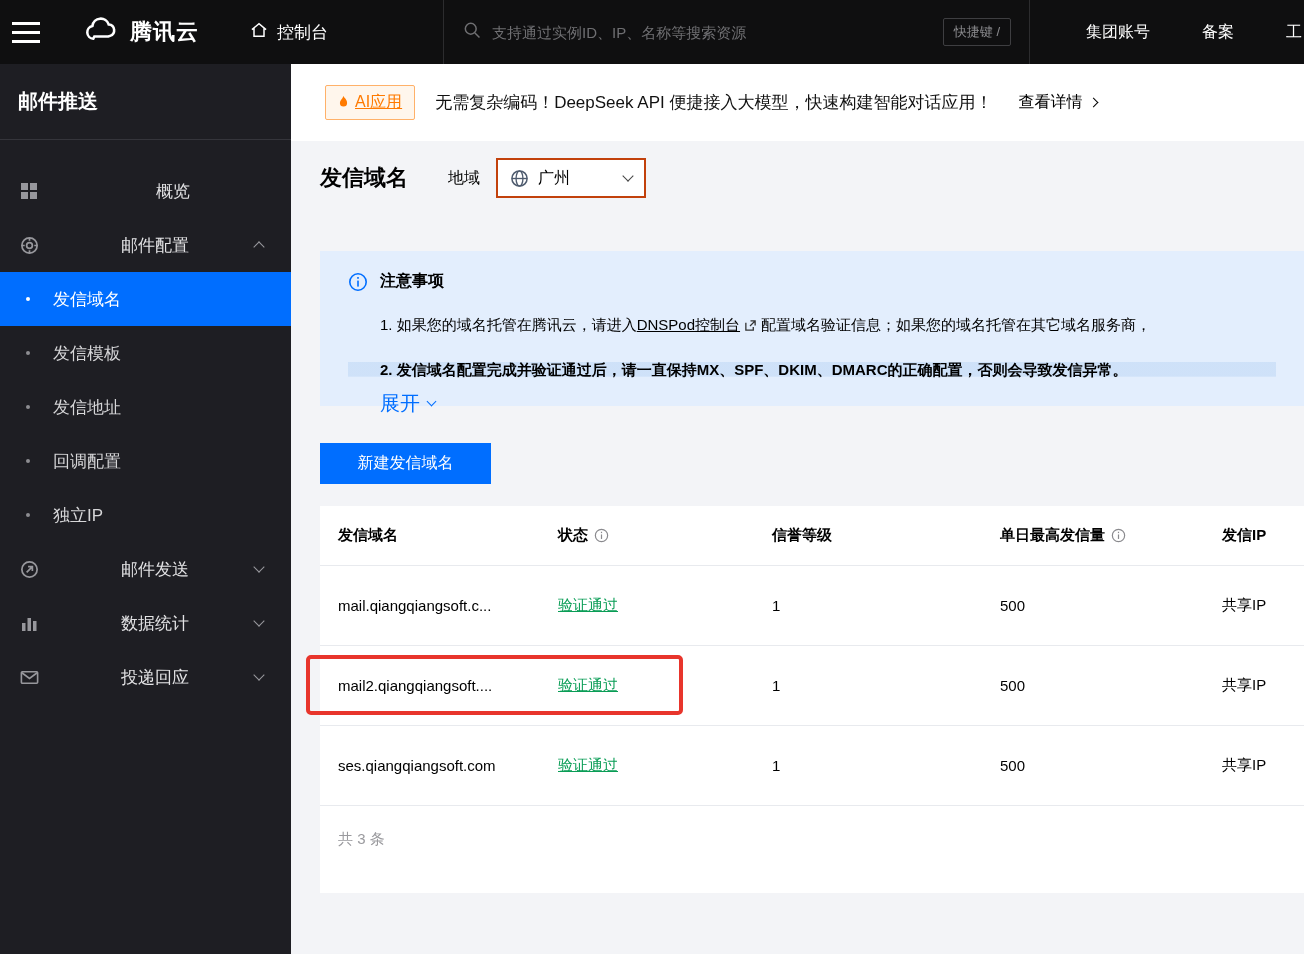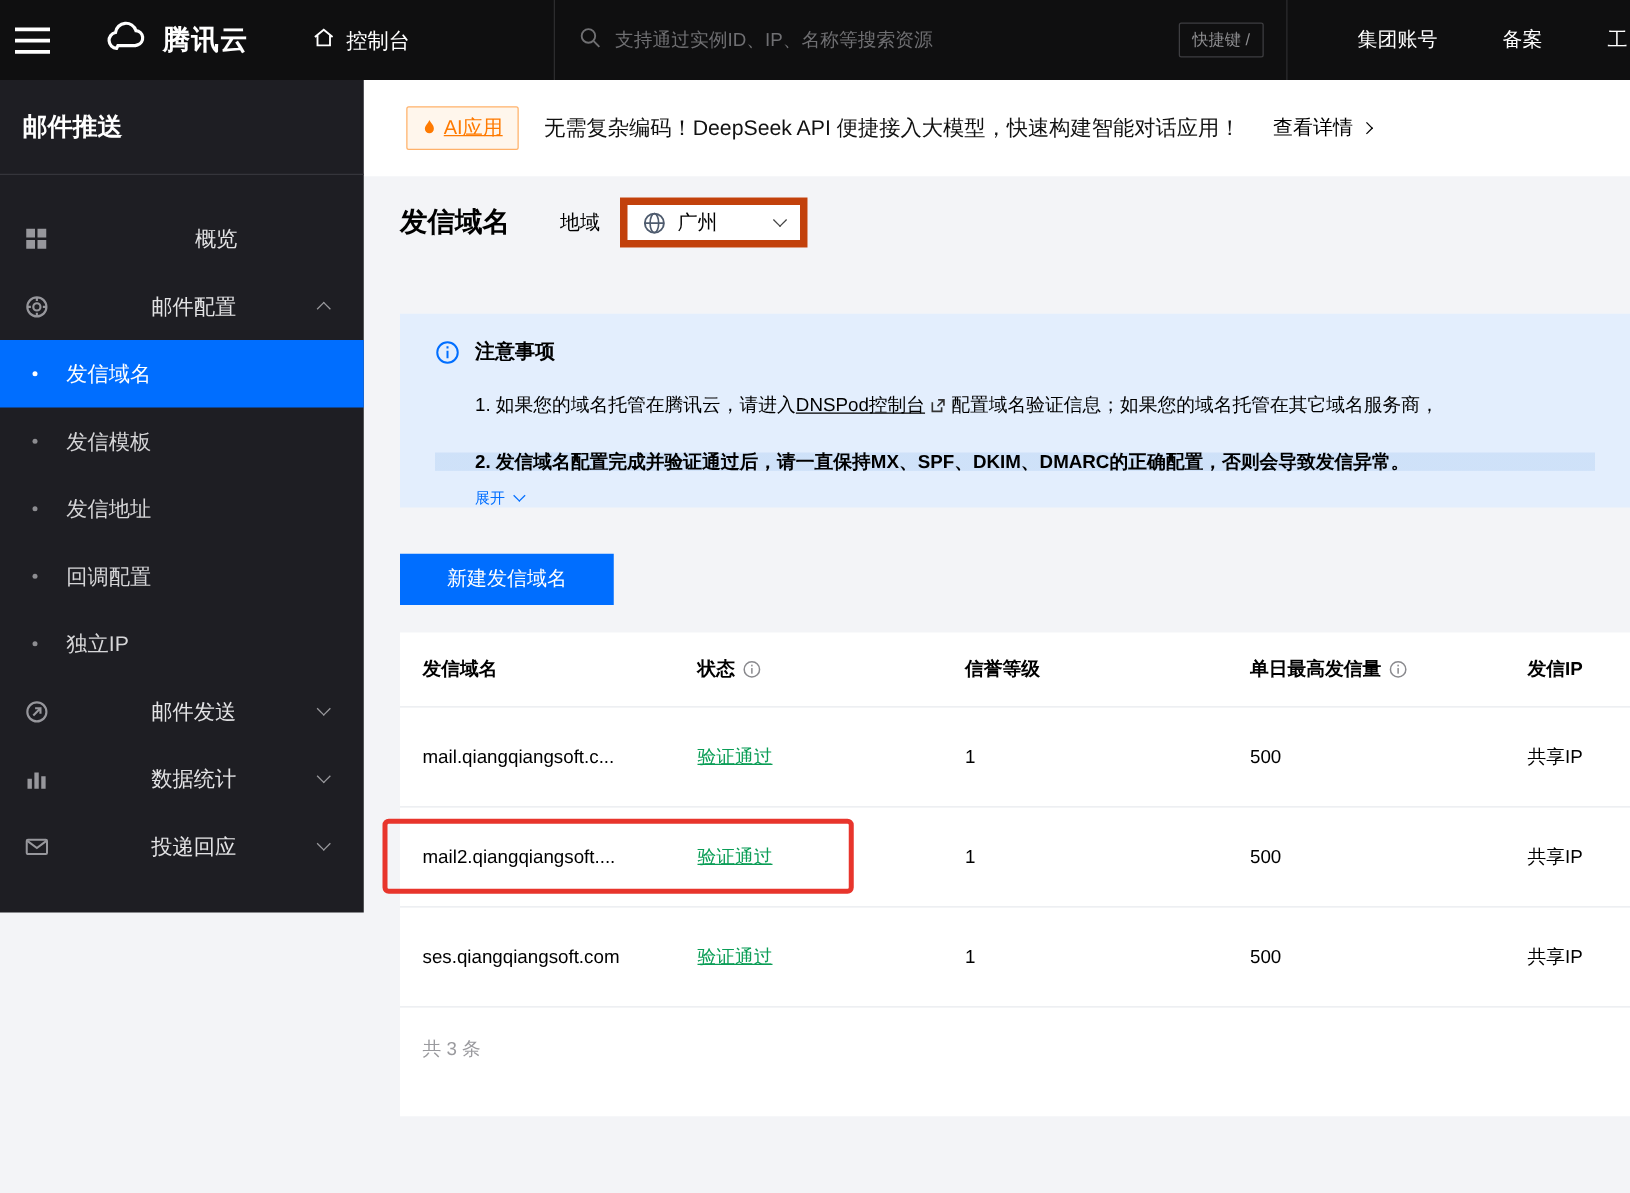--- a/index.html
+++ b/index.html
@@ -14,21 +14,21 @@
   .brand { display:flex; align-items:center; gap:10px; margin-left:30px; font-size:22px; font-weight:bold; letter-spacing:1px; }
   .console { display:flex; align-items:center; gap:8px; margin-left:50px; font-size:17px; }
   .tb-search { width:587px; flex-shrink:0; border-left:1px solid #2c2c2e; border-right:1px solid #2c2c2e; display:flex; align-items:center; padding:0 18px; }
   .tb-search input { flex:1; background:transparent; border:none; outline:none; color:#bbb; font-size:15px; margin-left:10px; font-family:inherit; }
   .tb-search input::placeholder { color:#6f6f72; }
   .shortcut { border:1px solid #3e3e41; color:#8d8d90; font-size:13px; padding:4px 10px; border-radius:2px; white-space:nowrap; }
   .tb-right { flex:1; display:flex; align-items:center; gap:52px; padding-left:56px; font-size:16px; overflow:hidden; white-space:nowrap; }
   .tb-link { color:#fff; cursor:pointer; }
 
   
-  .sidebar { position:absolute; left:0; top:64px; width:291px; height:666px; background:#1e1e23; z-index:10; }
+  .sidebar { position:absolute; left:0; top:64px; width:291px; height:890px; background:#1e1e23; z-index:10; }
   .sb-title { height:76px; display:flex; align-items:center; padding-left:18px; color:#fff; font-size:20px; font-weight:bold; border-bottom:1px solid #35353b; }
   .sb-menu { margin-top:24px;text-align:center; }
   .sb-item { height:54px; display:flex; align-items:center; padding-left:18px; color:#e3e3e5; font-size:17px; cursor:pointer; }
   .sb-item .icon { width:22px; height:22px; margin-right:15px; display:flex; align-items:center; justify-content:center; flex-shrink:0; }
   .sb-item .lbl { flex:1; }
   .chev { width:8px; height:8px; border-right:1.6px solid #9a9a9e; border-bottom:1.6px solid #9a9a9e; transform:rotate(45deg); margin-right:28px; margin-top:-4px; }
   .chev.up { transform:rotate(-135deg); margin-top:4px; }
   .sb-sub { height:54px; display:flex; align-items:center; padding-left:26px; color:#d6d6d8; font-size:17px; cursor:pointer; }
   .sb-sub .dot { width:4px; height:4px; border-radius:50%; background:#8d8d91; margin-right:23px; flex-shrink:0; }
   .sb-sub.active { background:#006eff; color:#ffffff; }
@@ -37,32 +37,32 @@
   
   .banner { position:absolute; left:291px; top:64px; width:1013px; height:77px; background:#ffffff; display:flex; align-items:center; padding-left:34px; }
   .ai-badge { display:flex; align-items:center; gap:6px; border:1px solid #ffb169; background:#fff6ec; color:#ff7a00; font-size:16px; padding:6px 12px; border-radius:2px; cursor:pointer;text-decoration:underline; }
   .banner-msg { margin-left:20px; font-size:17px; color:#111; }
   .banner-link { margin-left:26px; font-size:16px; color:#000; display:flex; align-items:center; gap:8px; cursor:pointer; }
   .banner-link .arrow { width:7px; height:7px; border-right:1.6px solid #000; border-top:1.6px solid #000; transform:rotate(45deg); }
 
   .page-head { position:absolute; left:291px; top:141px; width:1013px; height:74px; display:flex; align-items:center; padding-left:29px; }
   .page-title { font-size:22px; font-weight:bold; color:#000; }
   .region-label { margin-left:40px; font-size:16px; color:#000; }
-  .region-select { margin-left:16px; width:150px; height:40px; background:#fff; border:6px solid #c2410c; display:flex; align-items:center; padding:0 12px; cursor:pointer; }
+  .region-select { margin-left:16px; width:150px; height:40px; background:#fff; border:2px solid #c2410c; display:flex; align-items:center; padding:0 12px; cursor:pointer; }
   .region-select .val { margin-left:9px; font-size:16px; color:#000; flex:1; }
   .region-select .chev2 { width:8px; height:8px; border-right:1.6px solid #444; border-bottom:1.6px solid #444; transform:rotate(45deg); margin-top:-4px; }
 
   .notice { position:absolute; left:320px; top:251px; width:984px; height:155px; background:#e3eefd; padding:20px 28px; font-size:15px; color:#000; }
   .notice-head { display:flex; align-items:center; gap:12px; }
   .notice-title { font-weight:bold; font-size:16px; }
   .notice-line { margin-top:22px; padding-left:32px; line-height:21px; }
   .notice-line.bold { font-weight:bold; background:linear-gradient(0deg, rgba(190,215,245,0.55), rgba(190,215,245,0.55)) no-repeat left center / 100% 70%; }
   .dns-link { text-decoration:underline; color:#000; cursor:pointer; }
   .ext-ico { display:inline-block; vertical-align:-2px; margin:0 4px; }
-  .expand { margin-top:10px; padding-left:32px; color:#006eff; font-size:12px; display:flex; align-items:center; gap:8px; cursor:pointer; }
+  .expand { margin-top:10px; padding-left:32px; color:#006eff; font-size:20px; display:flex; align-items:center; gap:8px; cursor:pointer; }
   .expand .chev3 { width:7px; height:7px; border-right:1.6px solid #006eff; border-bottom:1.6px solid #006eff; transform:rotate(45deg); margin-top:-4px; }
 
   .create-btn { position:absolute; left:320px; top:443px; width:171px; height:41px; background:#006eff; color:#fff; border:none; font-size:16px; font-family:inherit; cursor:pointer; }
 
   .table-card { position:absolute; left:320px; top:506px; width:984px; height:387px; background:#ffffff; }
   .trow { display:grid; grid-template-columns:220px 214px 228px 222px 1fr; align-items:center; }
   .thead { height:60px; border-bottom:1px solid #e8eaee; }
   .thead .td { font-weight:bold; font-size:15px; color:#000; }
   .tbody-row { height:80px; border-bottom:1px solid #e8eaee;text-align:center; }
   .td { padding-left:18px; font-size:15px; color:#000; display:flex; align-items:center; }

